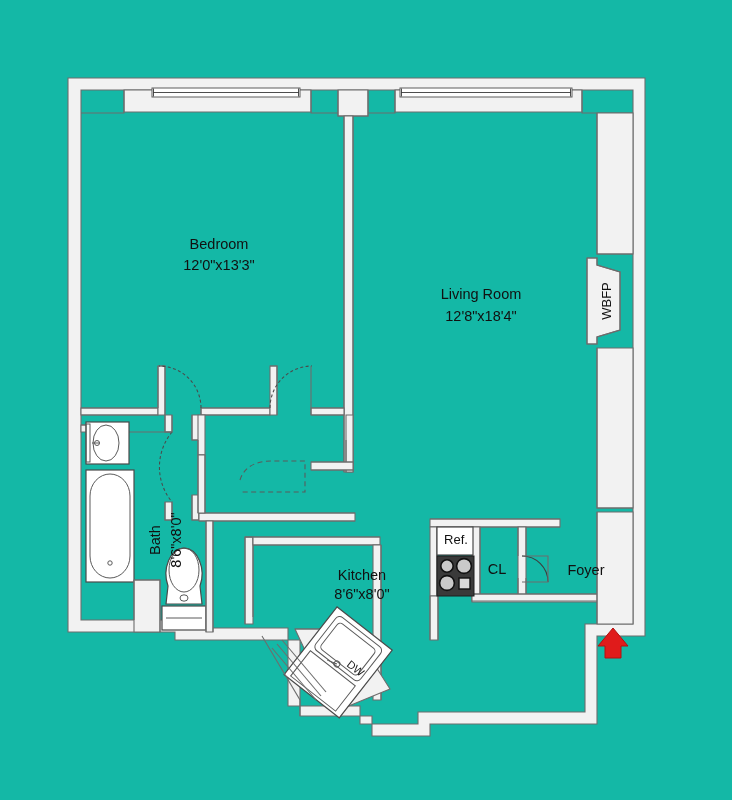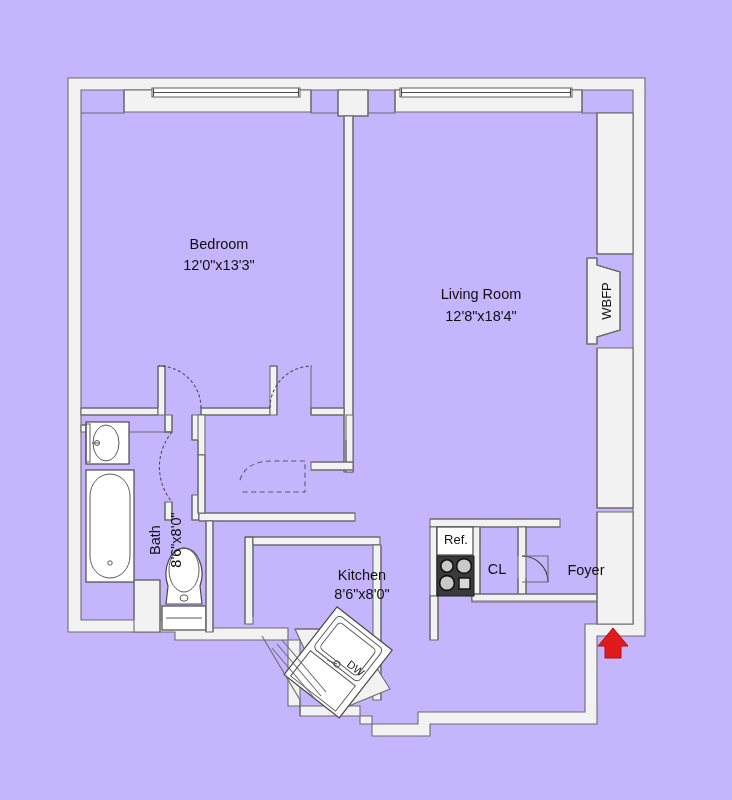--- a/index.html
+++ b/index.html
@@ -11,21 +11,21 @@
   body {
     width: 732px;
     height: 800px;
     font-family: "Liberation Sans", sans-serif;
     overflow: hidden;
   }
   #plan-root {
     position: relative;
     width: 732px;
     height: 800px;
-    background: #c4b5fd;
+    background: #14b8a6;
   }
   svg#floorplan {
     display: block;
     width: 732px;
     height: 800px;
   }
   .wall-fill { fill: #f2f2f2; stroke: #6d6d6d; stroke-width: 1.1; }
   .wall-line { fill: none; stroke: #6d6d6d; stroke-width: 1.1; }
   .fixture    { fill: #ffffff; stroke: #4a4a4a; stroke-width: 1.2; }
   .fixture-l  { fill: none; stroke: #5a5a5a; stroke-width: 1; }

